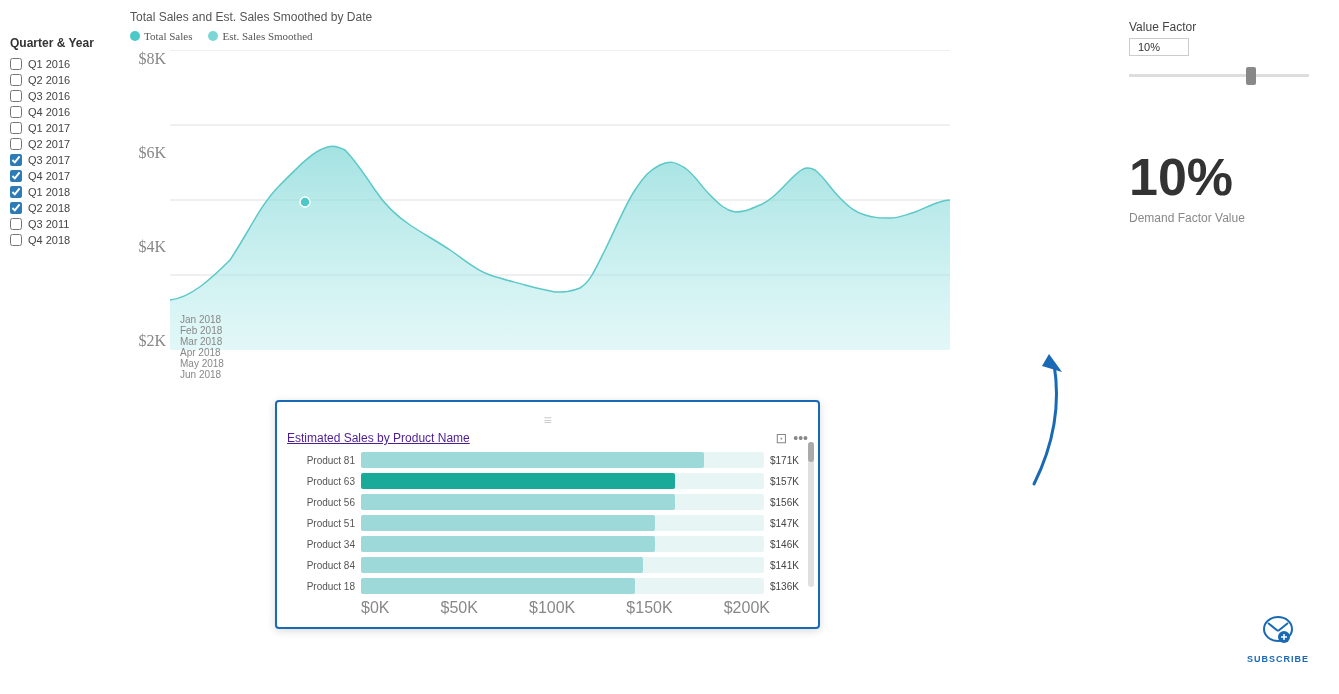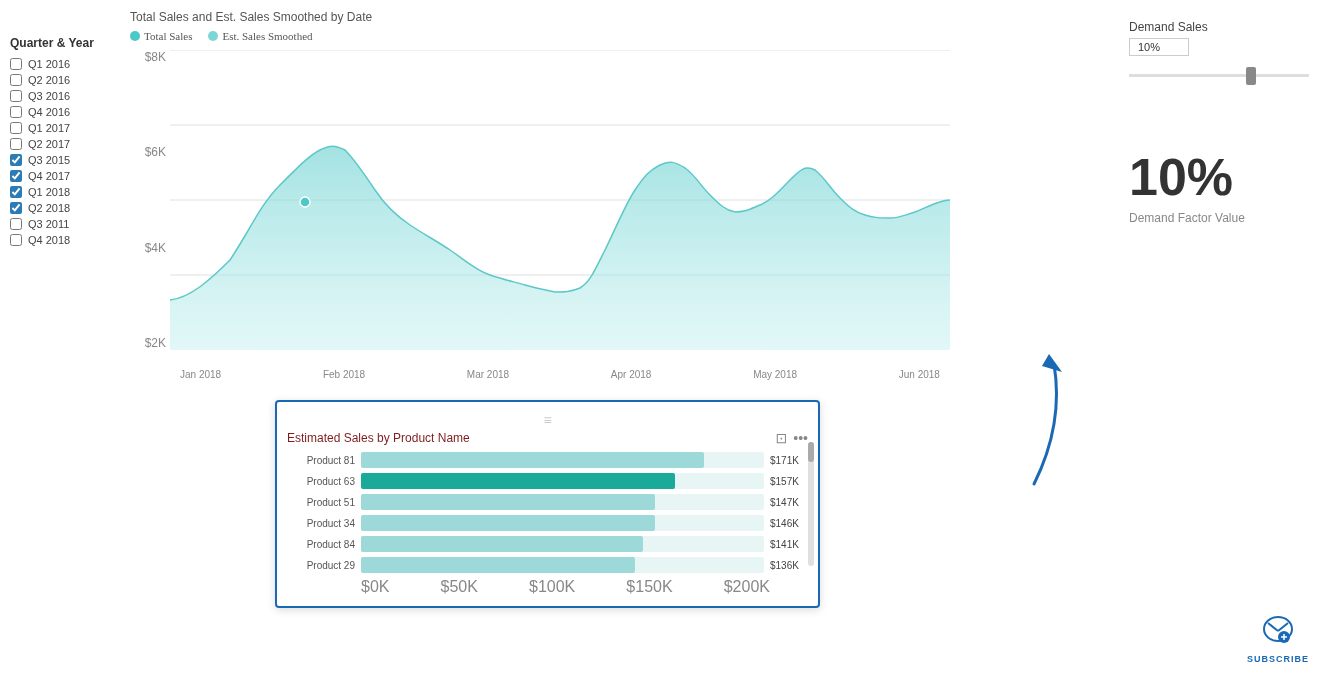--- a/index.html
+++ b/index.html
@@ -97,33 +97,35 @@
       top: 0;
       bottom: 30px;
       width: 40px;
       display: flex;
       flex-direction: column-reverse;
       justify-content: space-between;
       align-items: flex-end;
       padding-right: 4px;
     }
     .y-label {
-      font-size: 12px;
+      font-size: 16px;
       color: #888;
+      font-family: Liberation Serif, serif;
     }
 
     
     .x-axis {
       position: absolute;
       bottom: 0;
       left: 40px;
       right: 0;
       display: flex;
       justify-content: space-between;
       padding: 0 10px;
+      flex-direction: column;
     }
     .x-label {
       font-size: 10px;
       color: #888;
     }
 
     svg.area-chart {
       position: absolute;
       left: 40px;
       top: 0;
@@ -144,21 +146,22 @@
       box-shadow: 0 2px 8px rgba(0,0,0,0.15);
     }
     .bar-chart-header {
       display: flex;
       align-items: center;
       justify-content: space-between;
       margin-bottom: 6px;
     }
     .bar-chart-title {
       font-size: 12px;
-      color: #7f1d1d;
+      color: #4c1d95;
+      text-decoration: underline;
     }
     .bar-chart-icons {
       display: flex;
       gap: 6px;
       color: #888;
       font-size: 14px;
     }
     .bar-row {
       display: flex;
       align-items: center;
@@ -334,21 +337,21 @@
         <div class="filter-item">
           <input type="checkbox" style="">
           <span>Q1 2017</span>
         </div>
         <div class="filter-item">
           <input type="checkbox" style="">
           <span>Q2 2017</span>
         </div>
         <div class="filter-item">
           <input type="checkbox" checked="" style="">
-          <span>Q3 2015</span>
+          <span>Q3 2017</span>
         </div>
         <div class="filter-item">
           <input type="checkbox" checked="" style="">
           <span>Q4 2017</span>
         </div>
         <div class="filter-item">
           <input type="checkbox" checked="" style="">
           <span>Q1 2018</span>
         </div>
         <div class="filter-item">
@@ -501,20 +504,27 @@
             <div class="bar-value">$171K</div>
           </div>
           <div class="bar-row">
             <div class="bar-label">Product 63</div>
             <div class="bar-track">
               <div class="bar-fill bar-fill-selected" style="width: 78%;"></div>
             </div>
             <div class="bar-value">$157K</div>
           </div>
           <div class="bar-row">
+            <div class="bar-label">Product 56</div>
+            <div class="bar-track">
+              <div class="bar-fill bar-fill-normal" style="width: 78%;"></div>
+            </div>
+            <div class="bar-value">$156K</div>
+          </div>
+          <div class="bar-row">
             <div class="bar-label">Product 51</div>
             <div class="bar-track">
               <div class="bar-fill bar-fill-normal" style="width: 73%;"></div>
             </div>
             <div class="bar-value">$147K</div>
           </div>
           <div class="bar-row">
             <div class="bar-label">Product 34</div>
             <div class="bar-track">
               <div class="bar-fill bar-fill-normal" style="width: 73%;"></div>
@@ -522,21 +532,21 @@
             <div class="bar-value">$146K</div>
           </div>
           <div class="bar-row">
             <div class="bar-label">Product 84</div>
             <div class="bar-track">
               <div class="bar-fill bar-fill-normal" style="width: 70%;"></div>
             </div>
             <div class="bar-value">$141K</div>
           </div>
           <div class="bar-row">
-            <div class="bar-label">Product 29</div>
+            <div class="bar-label">Product 18</div>
             <div class="bar-track">
               <div class="bar-fill bar-fill-normal" style="width: 68%;"></div>
             </div>
             <div class="bar-value">$136K</div>
           </div>
         </div>
 
       <div class="x-axis-bar">
         <span>$0K</span>
         <span>$50K</span>
@@ -546,21 +556,21 @@
       </div>
 
       <div class="bar-scrollbar">
         <div class="bar-scrollbar-thumb"></div>
       </div>
     </div>
 
   </div>
 
   <div class="right-panel">
-    <div class="demand-factor-label">Demand Sales</div>
+    <div class="demand-factor-label">Value Factor</div>
     <div class="demand-factor-value-box">10%</div>
 
     <div class="slider-container">
       <div class="slider-track">
         <div class="slider-thumb"></div>
       </div>
     </div>
 
     <div class="big-percent">10%</div>
     <div class="demand-factor-value-label">Demand Factor Value</div>

